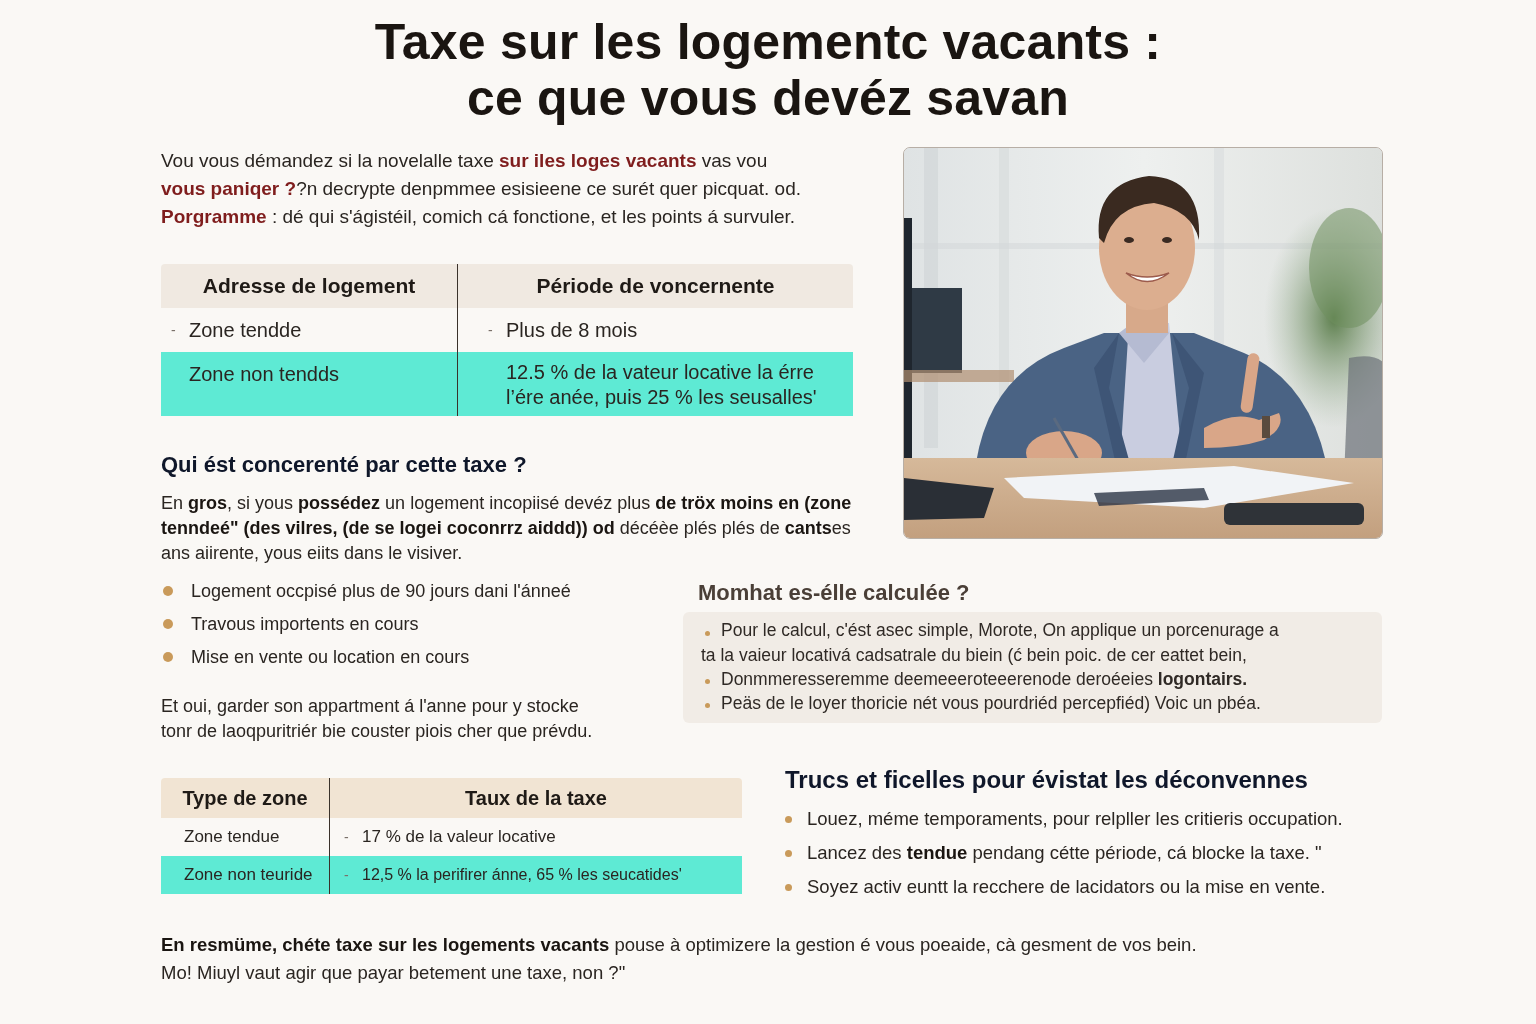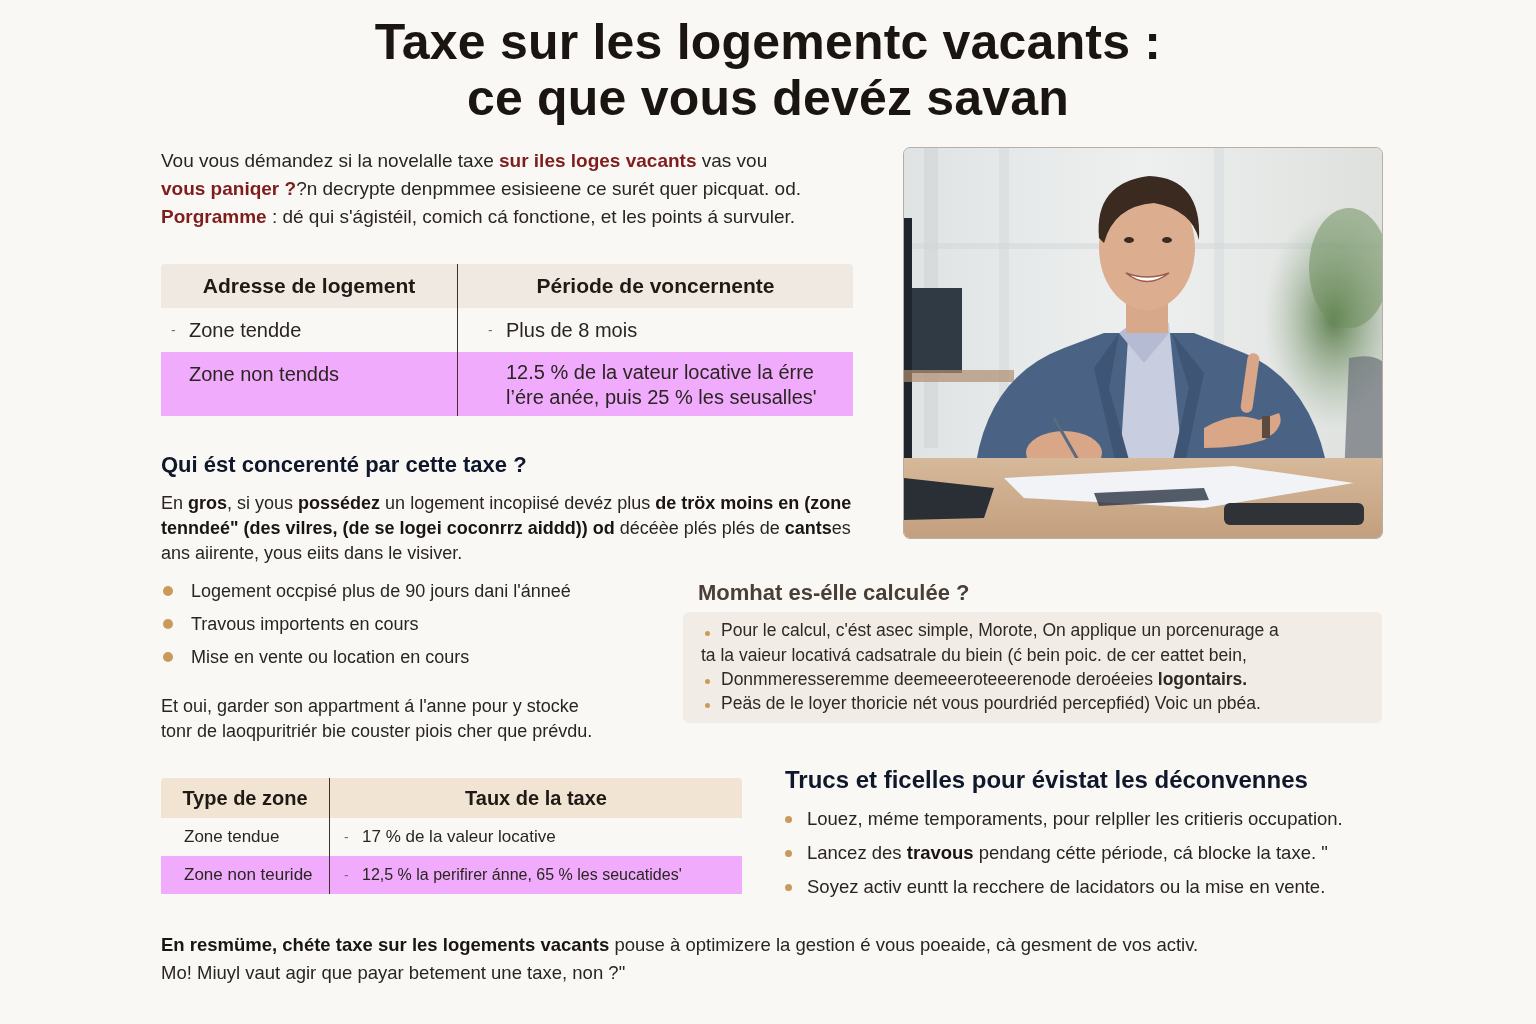--- a/index.html
+++ b/index.html
@@ -35,21 +35,21 @@
   .tbl {
     border-collapse: separate; border-spacing: 0;
     font-size: 20px; color: #2a2521;
   }
   .tbl th {
     font-weight: 700; color: #1f1a16;
     background: #f0e9e1;
     text-align: center;
   }
   .tbl td { vertical-align: top; }
-  .tbl .row-alt td { background: #f0abfc; }
+  .tbl .row-alt td { background: #5eead4; }
   .tbl .divider { border-right: 1.5px solid #3a322b; }
 
   .t1 { left: 161px; top: 264px; width: 692px; }
   .t1 th { height: 44px; font-size: 21px; }
   .t1 th:first-child { border-radius: 4px 0 0 0; width: 297px; }
   .t1 th:last-child { border-radius: 0 4px 0 0; }
   .t1 td { padding: 0 0 0 28px; }
   .t1 .r1 td { height: 44px; line-height: 44px; }
   .t1 .r2 td { height: 64px; padding-top: 8px; line-height: 25px; }
   .t1 .r2 td:first-child { padding-top: 10px; }
@@ -279,20 +279,20 @@
     <tr class="r2 row-alt">
       <td class="divider"><span>Zone non teuride</span></td>
       <td><span class="dash">12,5 % la perifirer ánne, 65 % les seucatides'</span></td>
     </tr>
   </tbody>
 </table>
 
 <h2 class="abs h2 h-trucs">Trucs et ficelles pour évistat les déconvennes</h2>
 <ul class="abs blist bl2">
   <li><span class="dot"></span><span>Louez, méme temporaments, pour relpller les critieris occupation.</span></li>
-  <li><span class="dot"></span><span>Lancez des </span><b>travous</b><span> pendang cétte période, cá blocke la taxe. "</span></li>
+  <li><span class="dot"></span><span>Lancez des </span><b>tendue</b><span> pendang cétte période, cá blocke la taxe. "</span></li>
   <li><span class="dot"></span><span>Soyez activ euntt la recchere de lacidators ou la mise en vente.</span></li>
 </ul>
 
 <p class="abs concl">
-  <b>En resmüme, chéte taxe sur les logements vacants</b><span> pouse à optimizere la gestion é vous poeaide, cà gesment de vos activ.</span><br>
+  <b>En resmüme, chéte taxe sur les logements vacants</b><span> pouse à optimizere la gestion é vous poeaide, cà gesment de vos bein.</span><br>
   <span>Mo! Miuyl vaut agir que payar betement une taxe, non ?"</span>
 </p>
 
 </body></html>

